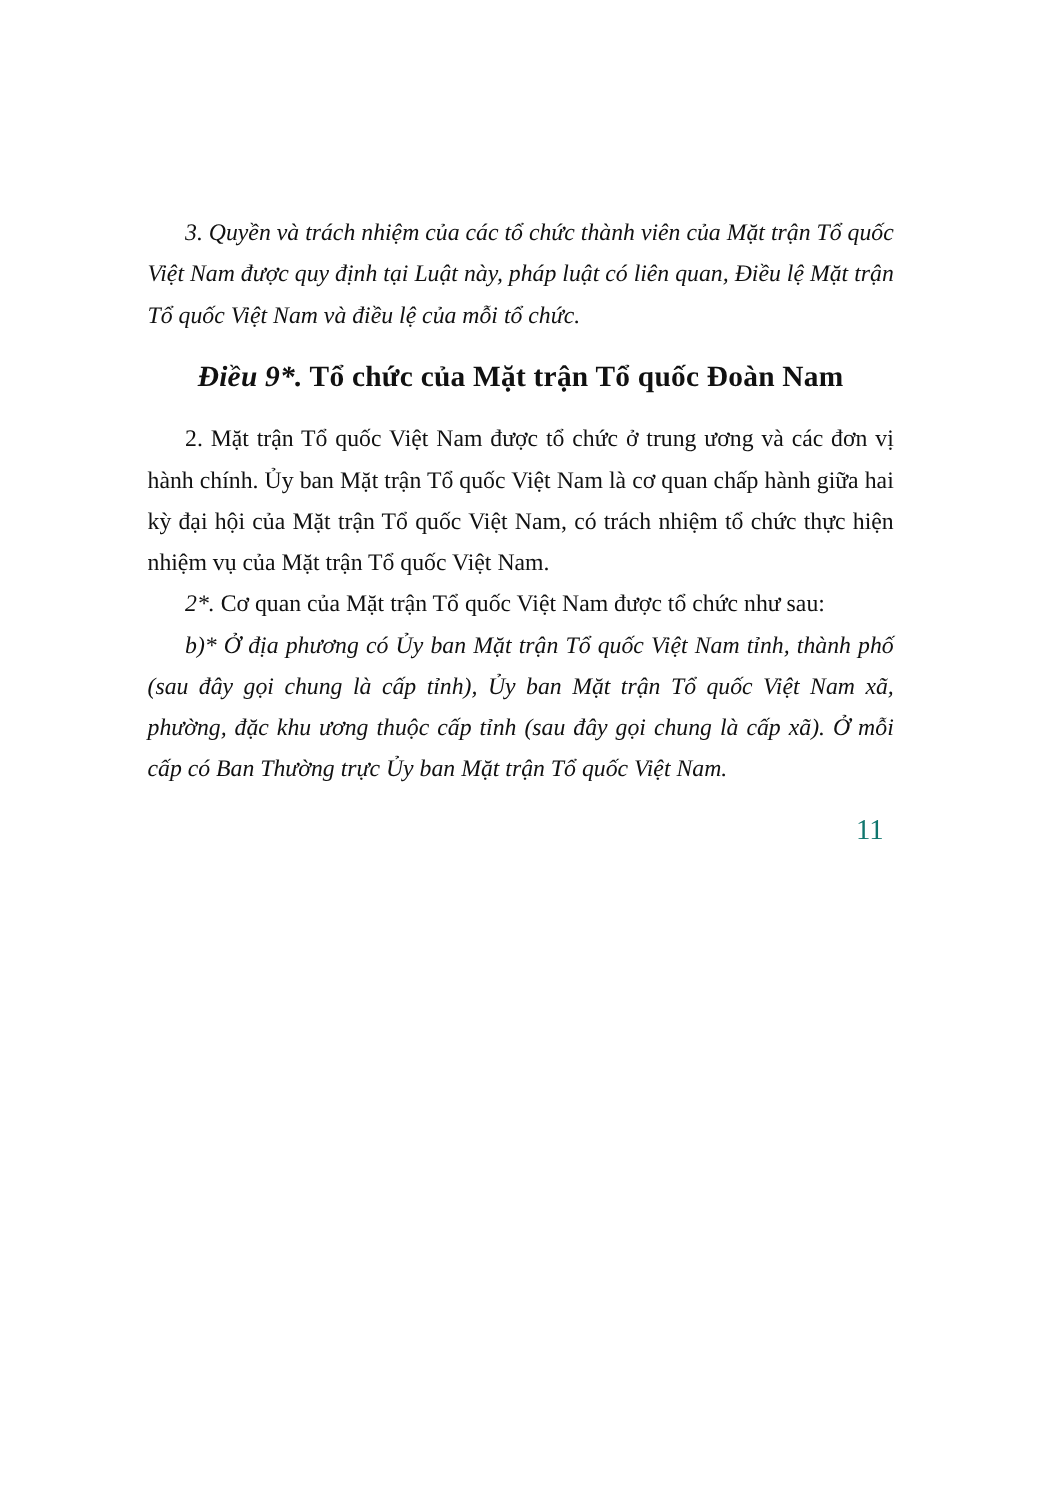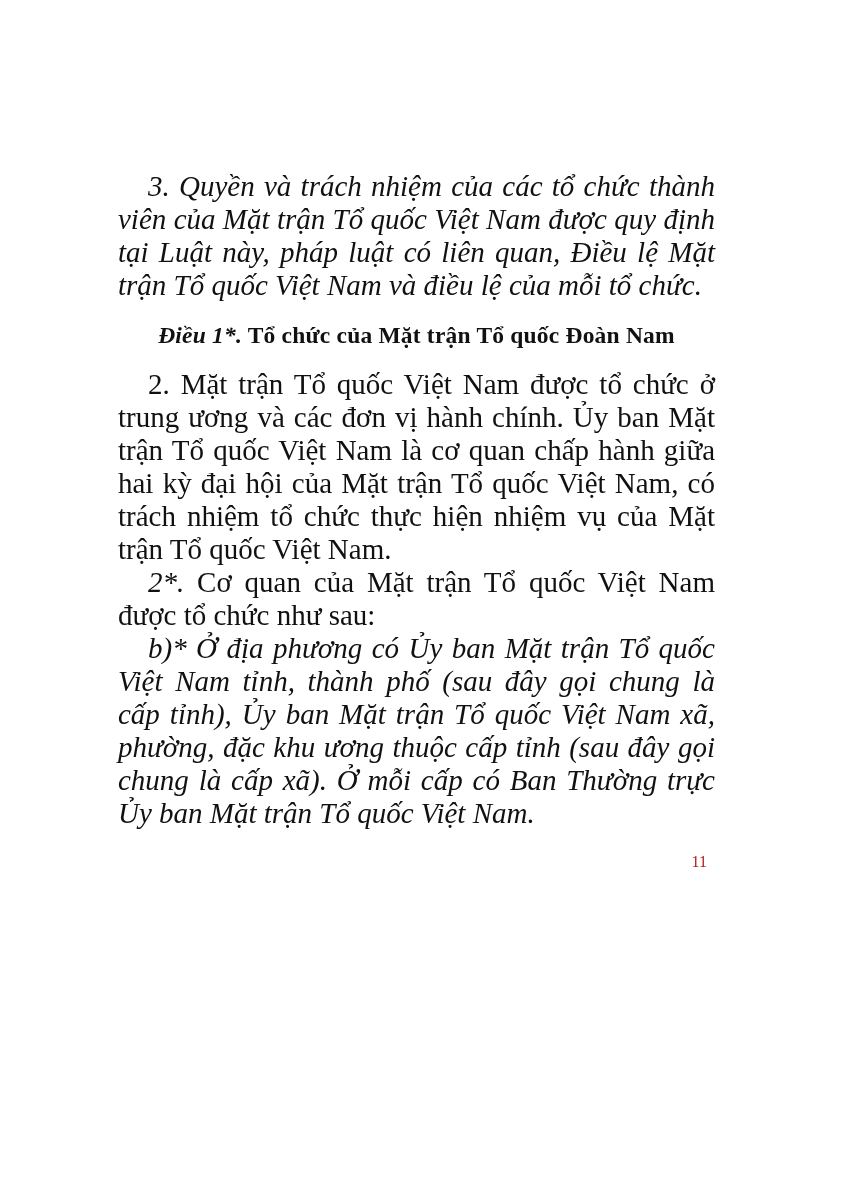--- a/index.html
+++ b/index.html
@@ -13,59 +13,59 @@
     font-family: "Liberation Serif", "DejaVu Serif", serif;
     color: #111111;
   }
   .text-block {
     position: absolute;
     left: 118px;
     top: 170px;
     width: 597px;
   }
   .para {
-    font-size: 29px;
+    font-size: 19px;
     line-height: 33px;
     text-align: justify;
     text-indent: 30px;
     color: #111111;
   }
   .italic { font-style: italic; }
   .bold { font-weight: bold; }
   .bold-italic { font-weight: bold; font-style: italic; }
   .heading {
     font-size: 23.5px;
     line-height: 33px;
     font-weight: bold;
     text-align: center;
     text-indent: 0;
     margin-top: 17px;
     margin-bottom: 16px;
     letter-spacing: 0.2px;
   }
   .page-number {
     margin-top: 15px;
-    font-size: 16px;
+    font-size: 23px;
     line-height: 33px;
     text-align: right;
     padding-right: 8px;
-    color: #b91c1c;
+    color: #0f766e;
     font-family: Liberation Serif, serif;
   }
 </style>
 </head>
 <body>
 
 <div class="page">
   <div class="text-block">
 
     <p class="para italic"><span>3. Quyền và trách nhiệm của các tổ chức thành viên của Mặt trận Tổ quốc Việt Nam được quy định tại Luật này, pháp luật có liên quan, Điều lệ Mặt trận Tổ quốc Việt Nam và điều lệ của mỗi tổ chức.</span></p>
 
 
-    <h2 class="heading"><span class="bold-italic">Điều 1*.</span><span class="bold"> Tổ chức của Mặt trận Tổ quốc Đoàn Nam</span></h2>
+    <h2 class="heading"><span class="bold-italic">Điều 9*.</span><span class="bold"> Tổ chức của Mặt trận Tổ quốc Đoàn Nam</span></h2>
 
     <p class="para"><span>2. Mặt trận Tổ quốc Việt Nam được tổ chức ở trung ương và các đơn vị hành chính. Ủy ban Mặt trận Tổ quốc Việt Nam là cơ quan chấp hành giữa hai kỳ đại hội của Mặt trận Tổ quốc Việt Nam, có trách nhiệm tổ chức thực hiện nhiệm vụ của Mặt trận Tổ quốc Việt Nam.</span></p>
 
     <p class="para"><span class="italic">2*.</span><span> Cơ quan của Mặt trận Tổ quốc Việt Nam được tổ chức như sau:</span></p>
 
 
     <p class="para italic"><span>b)* Ở địa phương có Ủy ban Mặt trận Tổ quốc Việt Nam tỉnh, thành phố (sau đây gọi chung là cấp tỉnh), Ủy ban Mặt trận Tổ quốc Việt Nam xã, phường, đặc khu ương thuộc cấp tỉnh (sau đây gọi chung là cấp xã). Ở mỗi cấp có Ban Thường trực Ủy ban Mặt trận Tổ quốc Việt Nam.</span></p>
 
     <div class="page-number">11</div>
 

